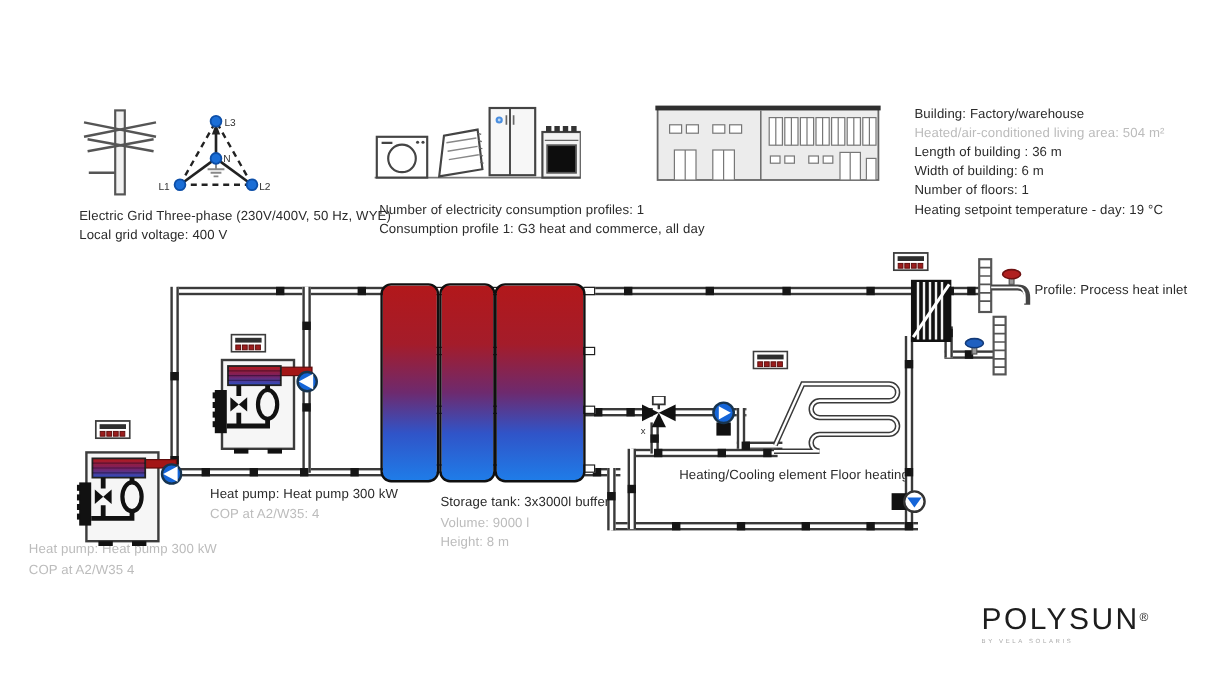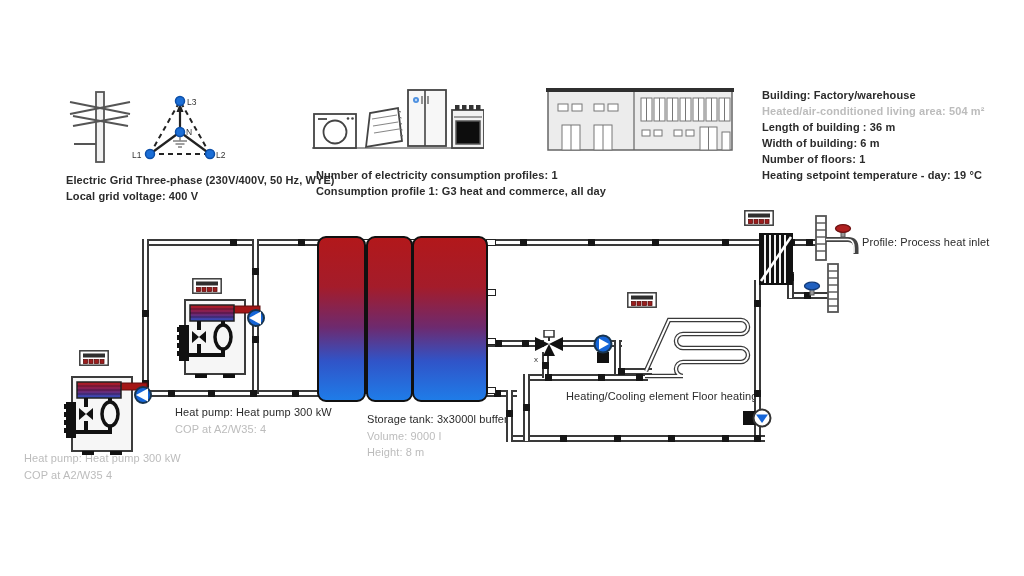--- a/index.html
+++ b/index.html
@@ -7,21 +7,21 @@
           font-family:"Liberation Sans", sans-serif;}
   .t{position:absolute;font-size:11px;color:#2b2b2b;white-space:nowrap;letter-spacing:.1px;}
   .muted{color:#bcbcbc;text-align:center;}
   .pipe-h{position:absolute;height:7px;background:#fff;border-top:2px solid #3a3a3a;border-bottom:2px solid #3a3a3a;box-sizing:border-box;z-index:1;}
   .pipe-v{position:absolute;width:7px;background:#fff;border-left:2px solid #3a3a3a;border-right:2px solid #3a3a3a;box-sizing:border-box;z-index:1;}
   .mark{position:absolute;width:7px;height:7px;background:#161616;z-index:2;}
   .stub{position:absolute;width:10px;height:7px;background:#fff;border:1.5px solid #222;box-sizing:border-box;z-index:2;}
   .tank{position:absolute;top:236px;height:166px;border:2px solid #101010;border-radius:9px;box-sizing:border-box;z-index:3;
         background:linear-gradient(180deg,#b2181b 0%,#a41c2a 30%,#6e2a6e 55%,#3054c8 76%,#1f7ce8 100%);}
   .comp{position:absolute;z-index:4;}
-  .lbl-block div{line-height:16px;font-weight:bold;}
+  .lbl-block div{line-height:16px;}
   #logo{position:absolute;left:818px;top:502px;z-index:5;color:#1d1d1d;}
   #logo .main{font-size:25px;letter-spacing:2px;font-weight:500;}
   #logo .reg{font-size:10px;vertical-align:super;font-weight:400;}
   #logo .sub{font-size:5px;letter-spacing:2.2px;color:#a9a9a9;margin-top:1px;}
 </style>
 </head>
 <body>
 
 <div id="canvas">
 
@@ -376,14 +376,18 @@
     <line x1="30" y1="23" x2="40" y2="23" stroke="#555" stroke-width="1.4"></line>
     <line x1="30" y1="30" x2="40" y2="30" stroke="#555" stroke-width="1.4"></line>
     <line x1="30" y1="37" x2="40" y2="37" stroke="#555" stroke-width="1.4"></line>
     <line x1="30" y1="44" x2="40" y2="44" stroke="#555" stroke-width="1.4"></line>
     <rect x="12" y="27" width="4" height="6" fill="#999" stroke="#555" stroke-width="1"></rect>
     <ellipse cx="14" cy="24" rx="7.5" ry="3.8" fill="#2060c0" stroke="#123a78" stroke-width="1.3"></ellipse>
   </svg>
 
   <div class="t" style="left:862px;top:236px;">Profile: Process heat inlet</div>
 
+  <div id="logo">
+    <span class="main">POLYSUN</span><span class="reg">®</span>
+    <div class="sub">BY VELA SOLARIS</div>
+  </div>
 
 </div>
 
 </body></html>

